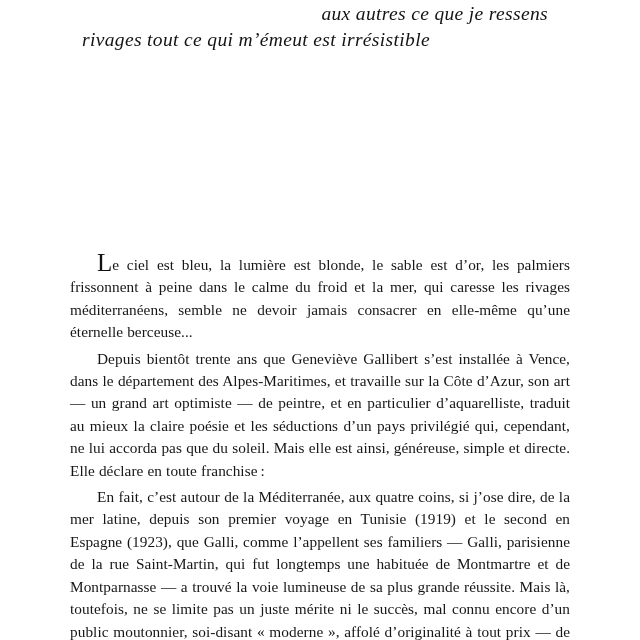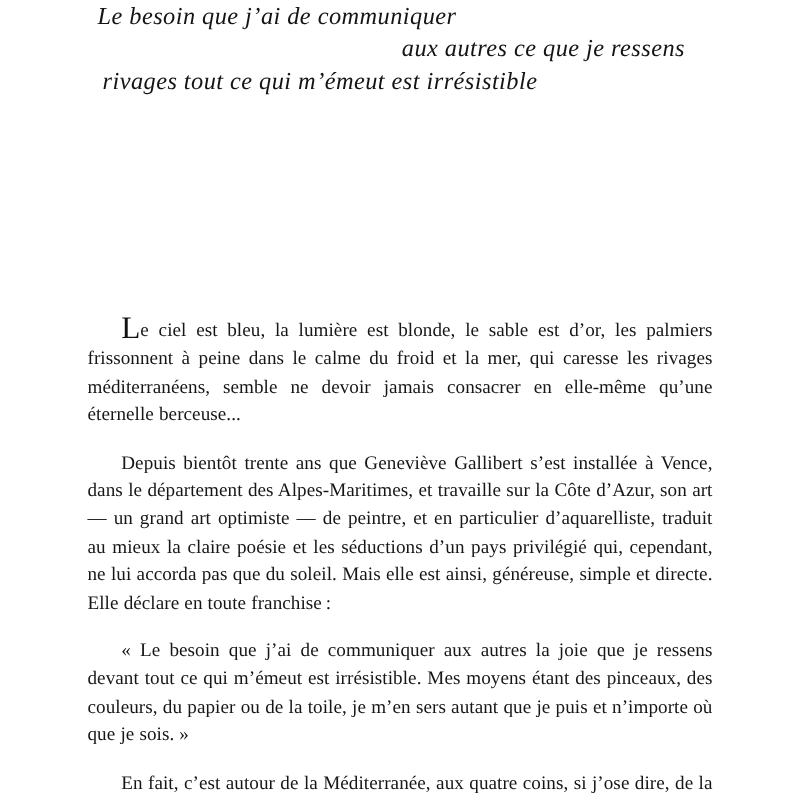--- a/index.html
+++ b/index.html
@@ -54,21 +54,21 @@
     font-size: 15.3px;
     line-height: 22.4px;
     text-align: justify;
     text-justify: inter-word;
     margin: 0;
     color: #161616;
     letter-spacing: 0.05px;
     word-spacing: 0.2px;
     hyphens: none;
   }
-  .para + .para { margin-top: 16px; }
+  .para + .para { margin-top: 4px; }
   .para.indent { text-indent: 27px; }
   .para.first { text-indent: 27px; }
   .para:last-child { text-align: left; }
 
   .initial-cap {
     font-size: 25px;
     line-height: 0;
     vertical-align: baseline;
     position: relative;
     top: 1px;
@@ -78,30 +78,28 @@
 
   
   .para.last { text-align: justify; }
 </style>
 </head>
 <body>
 
 <div id="page">
 
   <div id="epigraph">
-    <div class="epi-line l1">Le besoin que j’ai de communiquer</div>
     <div class="epi-line l2">aux autres ce que je ressens</div>
     <div class="epi-line l3">rivages tout ce qui m’émeut est irrésistible</div>
   </div>
 
   <div id="body-text">
 
     <p class="para first"><span class="initial-cap">L</span><span>e ciel est bleu, la lumière est blonde, le sable est d’or, les palmiers frissonnent à peine dans le calme du froid et la mer, qui caresse les rivages méditerranéens, semble ne devoir jamais consacrer en elle-même qu’une éternelle berceuse...</span></p>
 
     <p class="para indent">Depuis bientôt trente ans que Geneviève Gallibert s’est installée à Vence, dans le département des Alpes-Maritimes, et travaille sur la Côte d’Azur, son art — un grand art optimiste — de peintre, et en particulier d’aquarelliste, traduit au mieux la claire poésie et les séductions d’un pays privilégié qui, cependant, ne lui accorda pas que du soleil. Mais elle est ainsi, généreuse, simple et directe. Elle déclare en toute franchise :</p>
 
-    <p class="para indent">« Le besoin que j’ai de communiquer aux autres la joie que je ressens devant tout ce qui m’émeut est irrésistible. Mes moyens étant des pinceaux, des couleurs, du papier ou de la toile, je m’en sers autant que je puis et n’importe où que je sois. »</p>
 
     <p class="para indent last">En fait, c’est autour de la Méditerranée, aux quatre coins, si j’ose dire, de la mer latine, depuis son premier voyage en Tunisie (1919) et le second en Espagne (1923), que Galli, comme l’appellent ses familiers — Galli, parisienne de la rue Saint-Martin, qui fut longtemps une habituée de Montmartre et de Montparnasse — a trouvé la voie lumineuse de sa plus grande réussite. Mais là, toutefois, ne se limite pas un juste mérite ni le succès, mal connu encore d’un public moutonnier, soi-disant « moderne », affolé d’originalité à tout prix — de l’abstrait le plus froid aux incontinences les plus tristes de l’informel. Quand les outrances primaires, au mépris des traditions et des cultures, font perdre le véritable (ou le plus valable) sens plastique...</p>
 
   </div>
 
 </div>
 
 </body></html>

